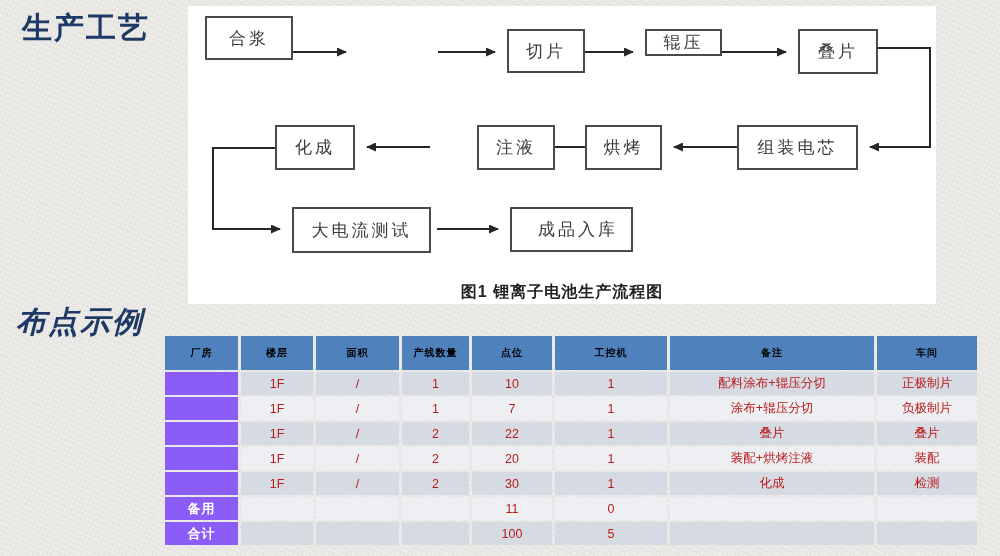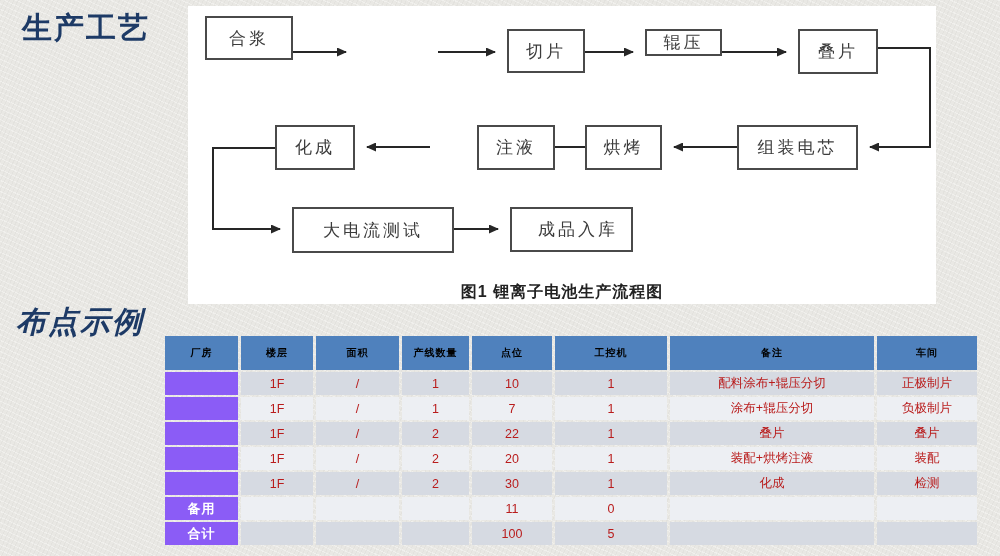--- a/index.html
+++ b/index.html
@@ -54,21 +54,21 @@
   
   #n0  { left: 17px;  top: 10px;  width: 88px;  height: 44px; }
   #n1  { left: 170px; top: 24px;  width: 80px;  height: 44px; }
   #n2  { left: 319px; top: 23px;  width: 78px;  height: 44px; }
   #n3  { left: 457px; top: 23px;  width: 77px;  height: 27px; }
   #n4  { left: 610px; top: 23px;  width: 80px;  height: 45px; }
   #n5  { left: 549px; top: 119px; width: 121px; height: 45px; }
   #n6  { left: 397px; top: 119px; width: 77px;  height: 45px; }
   #n7  { left: 242px; top: 119px; width: 78px;  height: 45px; margin-left: 47px; }
   #n8  { left: 87px;  top: 119px; width: 80px;  height: 45px; }
-  #n9  { left: 104px; top: 201px; width: 162px; height: 46px; }
+  #n9  { left: 104px; top: 201px; width: 139px; height: 46px; }
   #n10 { left: 322px; top: 201px; width: 123px; height: 45px; padding-left: 13px; }
 
   
   .layout-table {
     position: absolute;
     left: 162px; top: 334px;
     width: 818px;
     border-collapse: separate;
     border-spacing: 3px 2px;
     table-layout: fixed;

